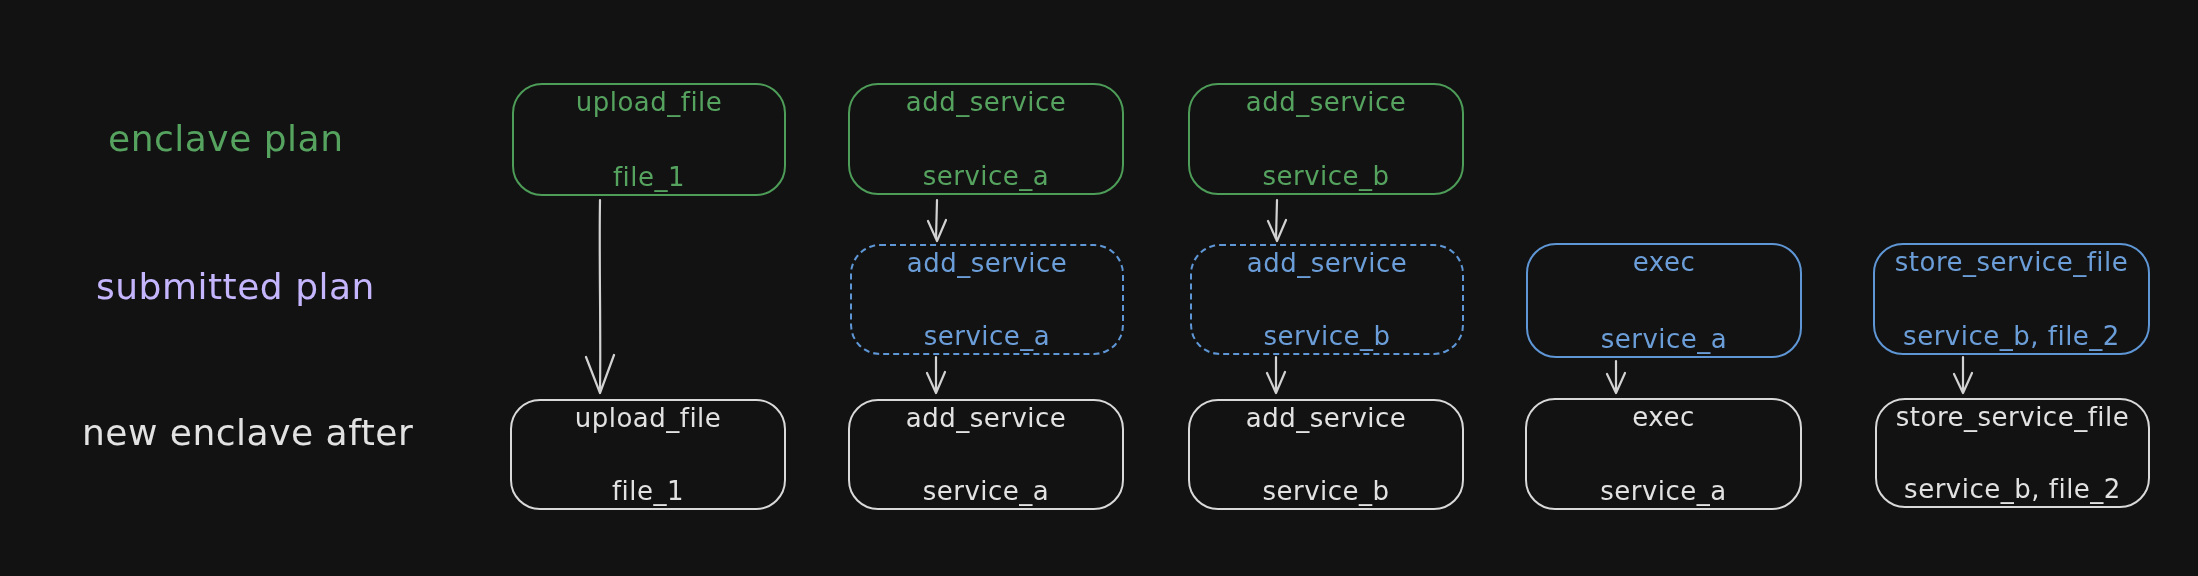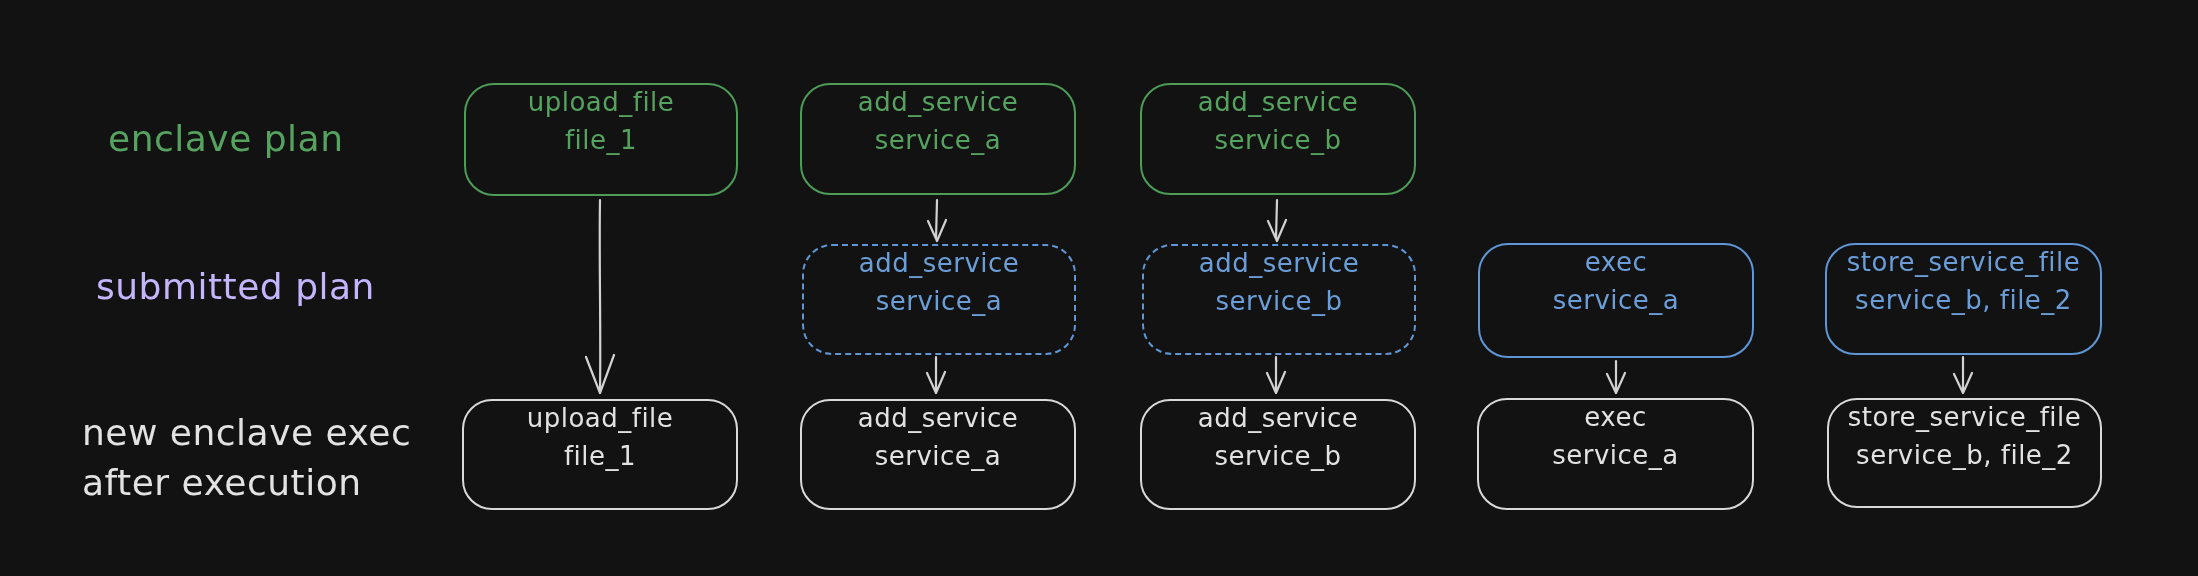--- a/index.html
+++ b/index.html
@@ -26,26 +26,27 @@
   .row-label.blue  { color: #c4b5fd; }
   .row-label.white { color: #e2e2e2; }
 
   .node {
     position: absolute;
     box-sizing: border-box;
     border-radius: 30px;
     display: flex;
     flex-direction: column;
     align-items: center;
-    justify-content: flex-start;
+    justify-content: space-between;
     gap: 4px;
     font-size: 26px;
     letter-spacing: 0.5px;
     line-height: 34px;
     text-align: center;
+    margin-left: 48px;
   }
   .node.green { border: 2.5px solid #4d9c58; color: #55a35f; }
   .node.blue-solid  { border: 2.5px solid #5f97d6; color: #6b9ed8; }
   .node.blue-dashed { border: 2.5px dashed #5f97d6; color: #6b9ed8; }
   .node.white { border: 2.5px solid #d9d9d9; color: #e2e2e2; }
 
   .arrows {
     position: absolute;
     top: 0; left: 0;
     pointer-events: none;
@@ -61,22 +62,21 @@
 </head>
 <body>
 
 <div class="canvas">
 
   <div class="row-label green" style="left:108px; top:114px;">enclave plan</div>
 
   <div class="row-label blue" style="left:96px; top:262px;">submitted plan</div>
 
   <div class="row-label white" style="left:82px; top:408px;">
-    <div>new enclave exec</div>
-    <div>after execution</div>
+    <div>new enclave after</div>
   </div>
 
   <svg class="arrows" width="2198" height="576" viewBox="0 0 2198 576">
 
     <path d="M600 200 C599 260 601 330 600 390 M586 357 L600 393 L614 355"></path>
 
     <path d="M937 200 L936 239 M928 221 L937 241 L946 220"></path>
 
     <path d="M936 357 L936 391 M927 373 L936 393 L945 372"></path>
 

